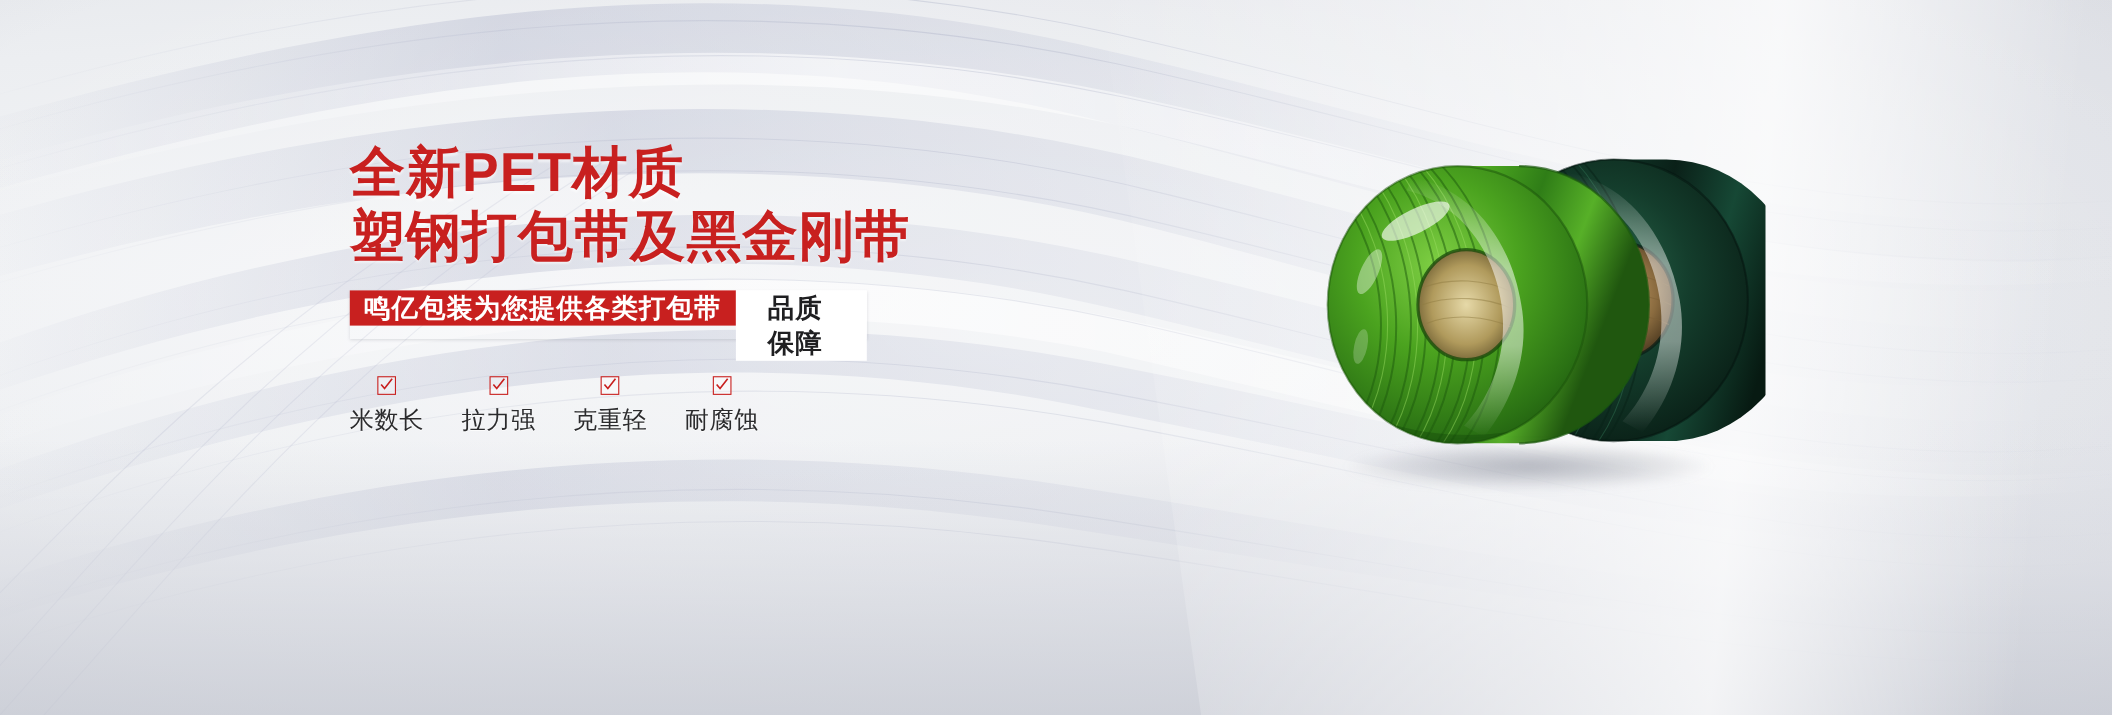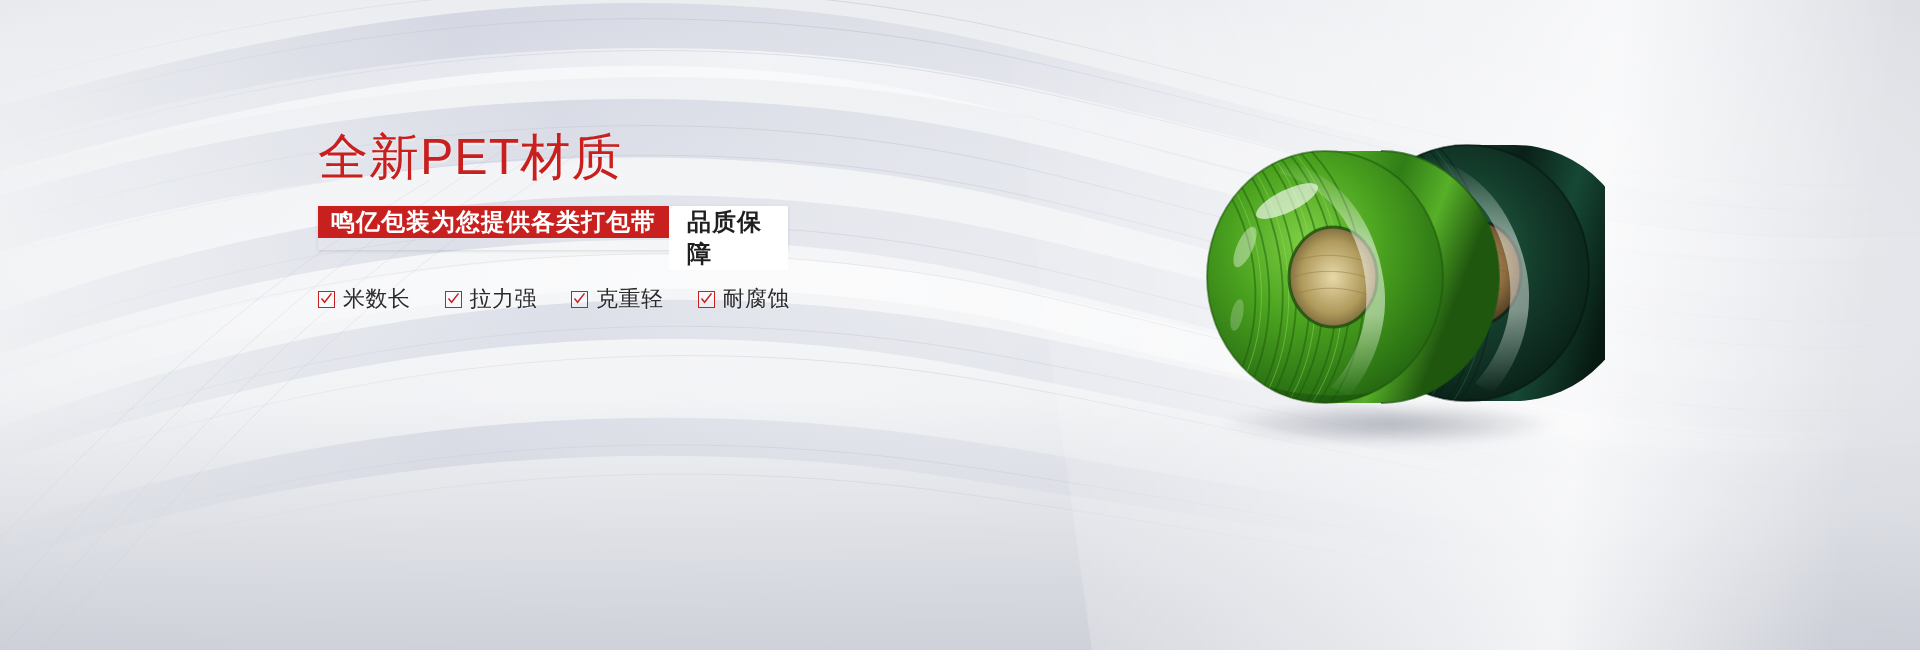--- a/index.html
+++ b/index.html
@@ -33,41 +33,41 @@
   
   .copy{
     position:absolute;left:318px;top:128px;width:700px;
   }
   .eyebrow{
     font-size:34px;line-height:1.1;color:#2c2c2e;letter-spacing:2px;
     font-weight:400;margin:0 0 14px 2px;
     text-shadow:0 1px 0 rgba(255,255,255,.75);
   }
   .headline{
-    font-size:50px;line-height:1.16;font-weight:400;color:#c8201f;
+    font-size:50px;line-height:1.16;font-weight:700;color:#c8201f;
     letter-spacing:1px;margin:0;
     text-shadow:0 2px 2px rgba(255,255,255,.55);
   }
   .headline .ln{display:block;white-space:nowrap;}
   .slogan-row{
     display:flex;align-items:flex-start;margin-top:20px;width:470px;height:44px;
     box-shadow:0 1px 3px rgba(80,84,96,.18);
   }
   .slogan-red{
     background:#c8201f;color:#ffffff;font-size:24px;font-weight:700;
     letter-spacing:1px;display:flex;align-items:center;padding:0 13px;flex:0 0 auto;
   }
   .slogan-white{
     background:#ffffff;color:#1f1f21;font-size:24px;font-weight:700;
-    letter-spacing:1px;display:flex;align-items:center;padding:0 18px;flex:1 1 auto;
+    letter-spacing:1px;display:flex;align-items:center;padding:0 29px;flex:1 1 auto;
   }
   .features{
     display:flex;align-items:center;margin-top:34px;gap:34px;
   }
-  .feature{display:flex;align-items:center;gap:8px;}
+  .feature{display:flex;align-items:center;gap:8px;flex-direction:column;}
   .chk{
     width:15px;height:15px;flex:0 0 15px;border:1px solid #c8201f;
     position:relative;background:rgba(255,255,255,.35);
   }
   .chk svg{position:absolute;left:1px;top:0px;}
   .feature-label{
     font-size:22px;color:#2b2b2d;letter-spacing:.5px;white-space:nowrap;
     text-shadow:0 1px 0 rgba(255,255,255,.7);
   }
   
@@ -290,20 +290,21 @@
         <ellipse cx="150" cy="172" rx="118" ry="126" fill="none" stroke="#195209" stroke-opacity="0.5" stroke-width="2"></ellipse>
       </g>
     </svg>
   </div>
 
   <div class="copy">
 
 
     <h1 class="headline">
       <span class="ln">全新PET材质</span>
+      <span class="ln">塑钢打包带及黑金刚带</span>
     </h1>
 
     <div class="slogan-row">
       <div class="slogan-red">鸣亿包装为您提供各类打包带</div>
       <div class="slogan-white">品质保障</div>
     </div>
 
     <div class="features">
 
       <div class="feature">

